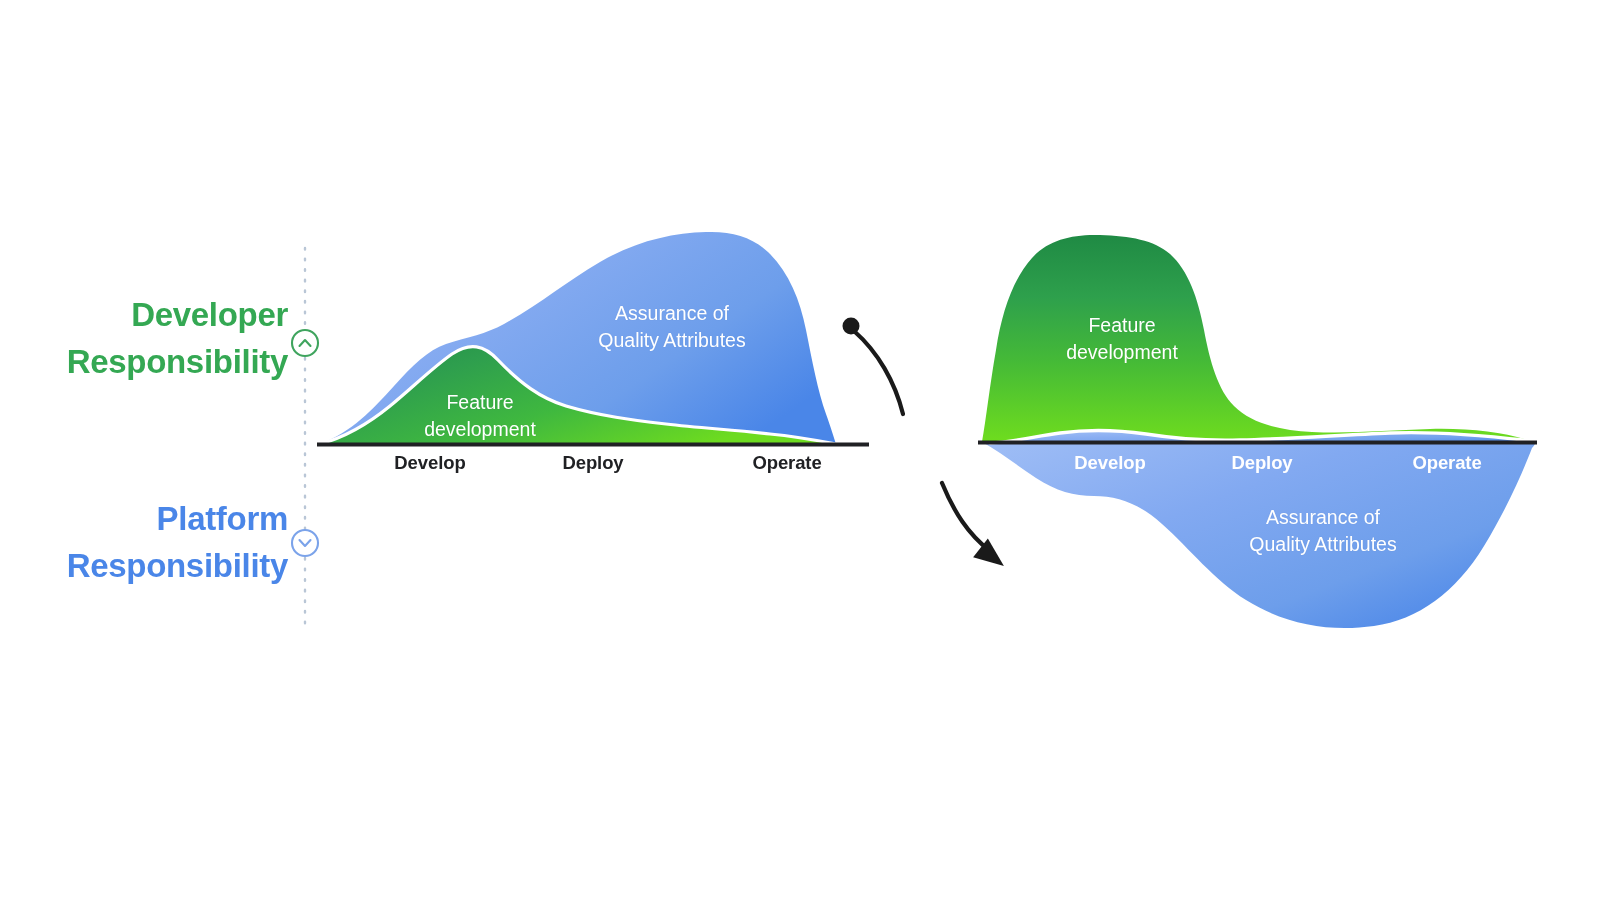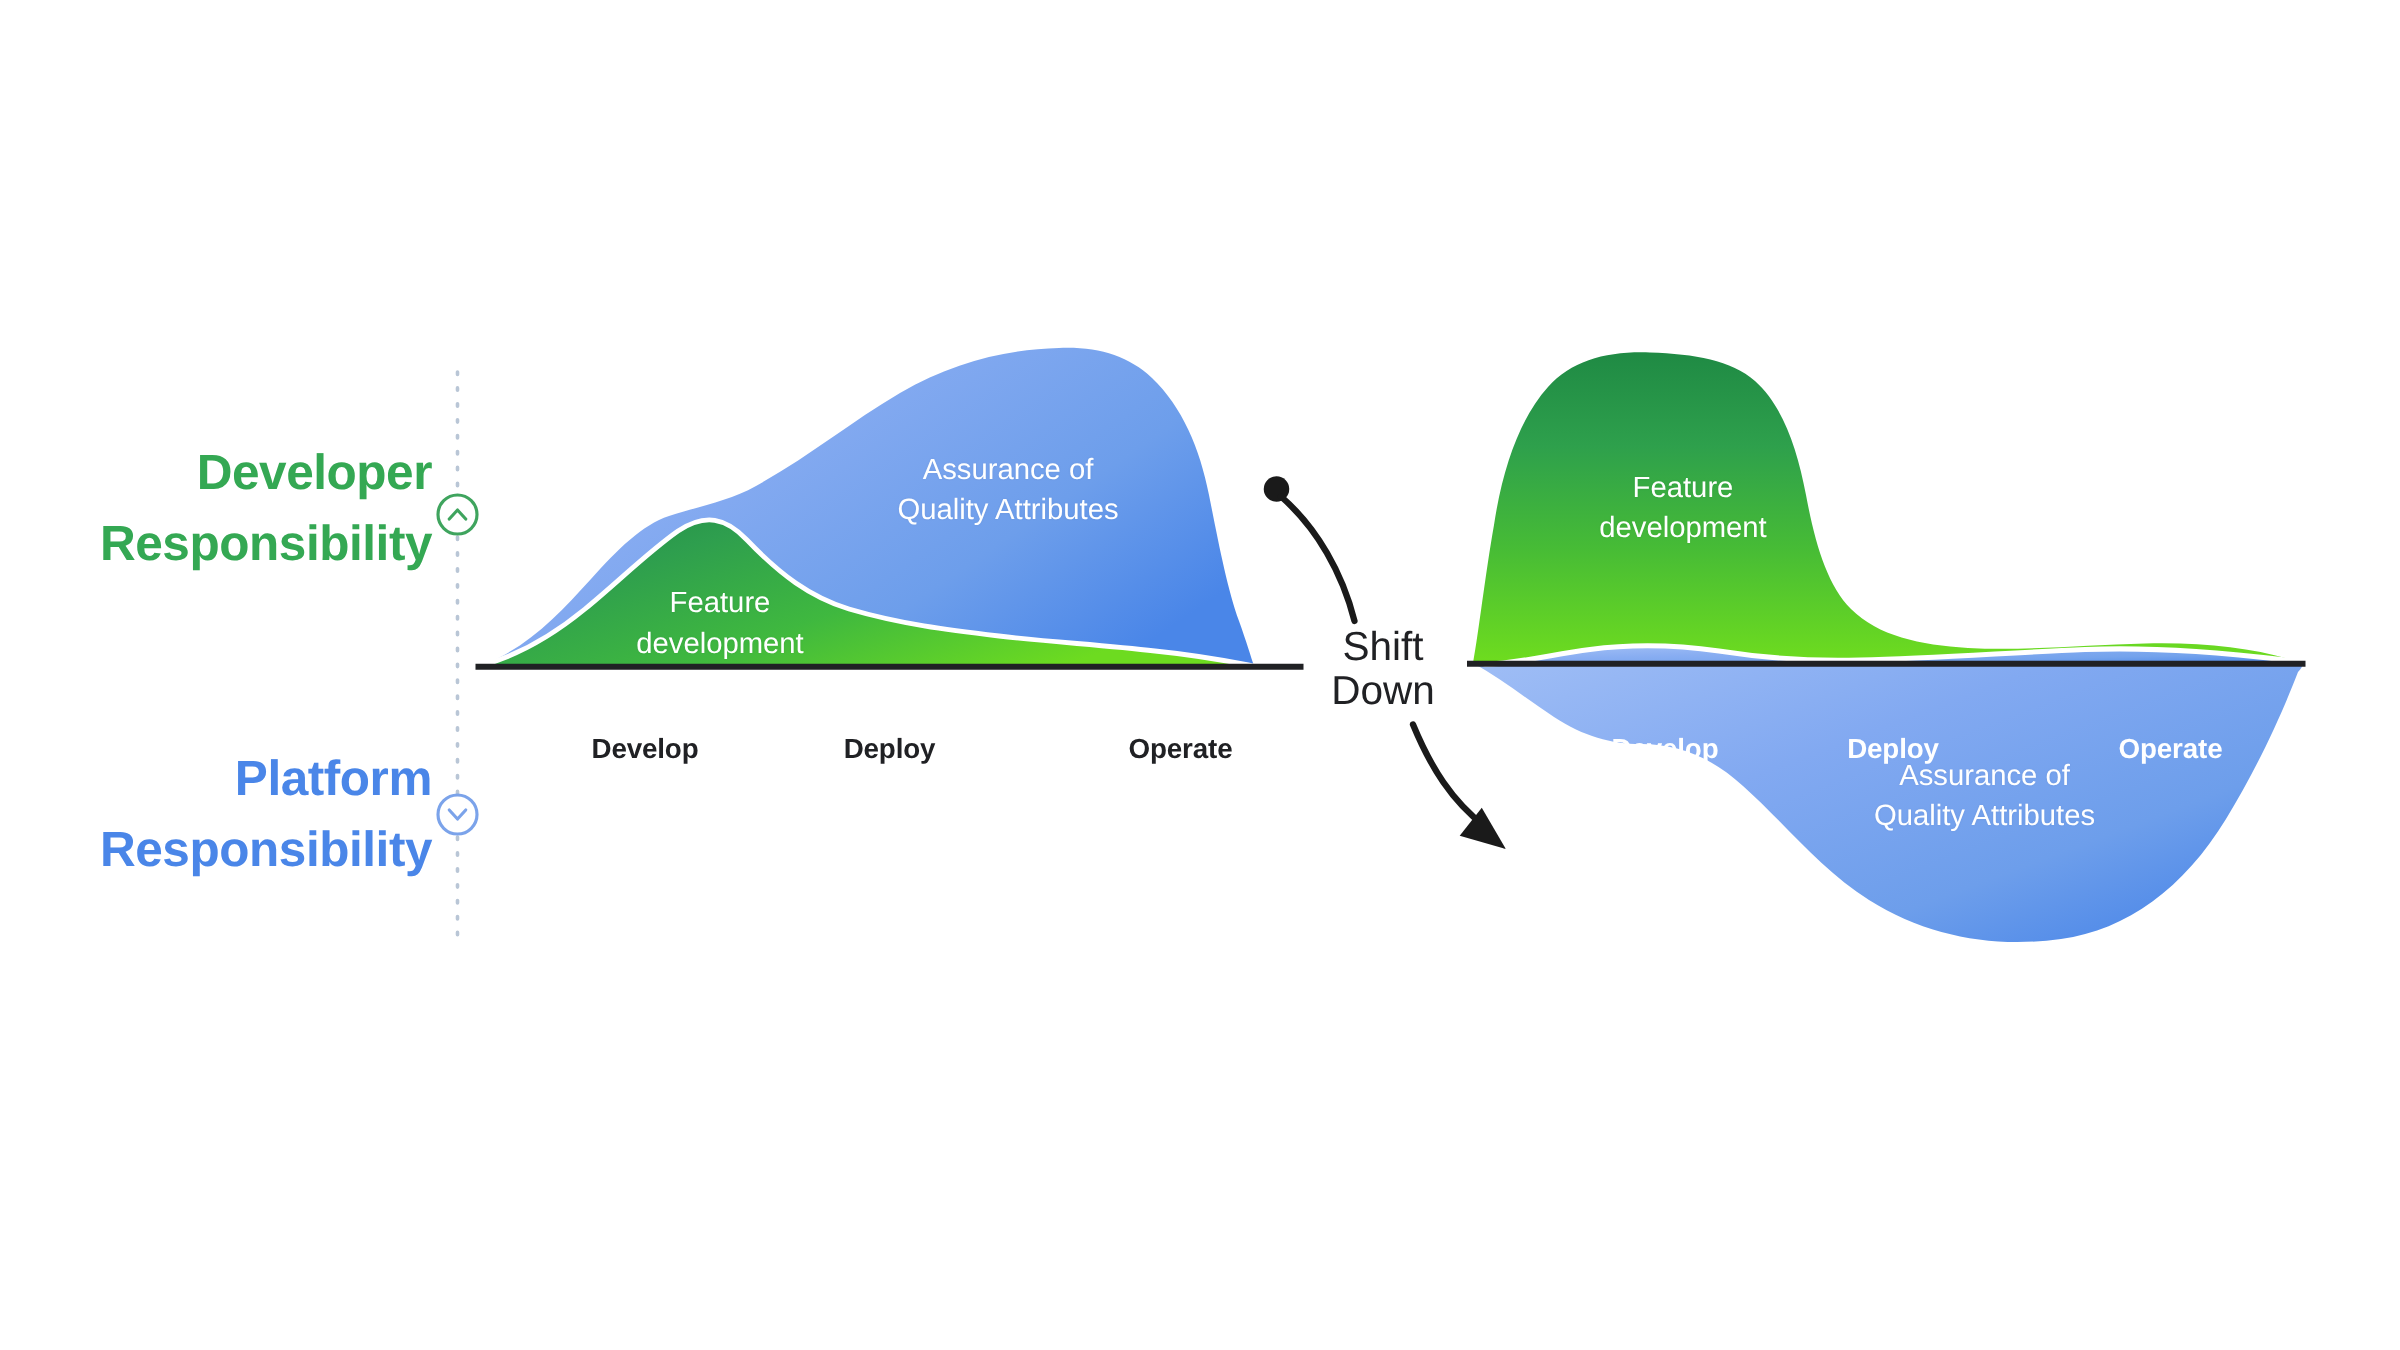--- a/index.html
+++ b/index.html
@@ -52,21 +52,20 @@
   #right-assurance-label{left:1203px;top:504px;width:240px;}
 
   
   .tick{
     position:absolute;
     font-size:18.5px;
     font-weight:700;
     letter-spacing:-0.1px;
     text-align:center;
     user-select:none;
-    margin-top:36px;
   }
   .tick.dark{color:#202124;}
   .tick.light{color:#ffffff;}
   #tick-l-0{left:370px;top:452px;width:120px;}
   #tick-l-1{left:533px;top:452px;width:120px;}
   #tick-l-2{left:727px;top:452px;width:120px;}
   #tick-r-0{left:1050px;top:452px;width:120px;}
   #tick-r-1{left:1202px;top:452px;width:120px;}
   #tick-r-2{left:1387px;top:452px;width:120px;}
 
@@ -247,16 +246,14 @@
 Quality Attributes</div>
 
   <div class="tick dark" id="tick-l-0">Develop</div>
   <div class="tick dark" id="tick-l-1">Deploy</div>
   <div class="tick dark" id="tick-l-2">Operate</div>
 
   <div class="tick light" id="tick-r-0">Develop</div>
   <div class="tick light" id="tick-r-1">Deploy</div>
   <div class="tick light" id="tick-r-2">Operate</div>
 
-  <div id="shift-caption">Shift
-Down</div>
 
 </div>
 
 </body></html>

